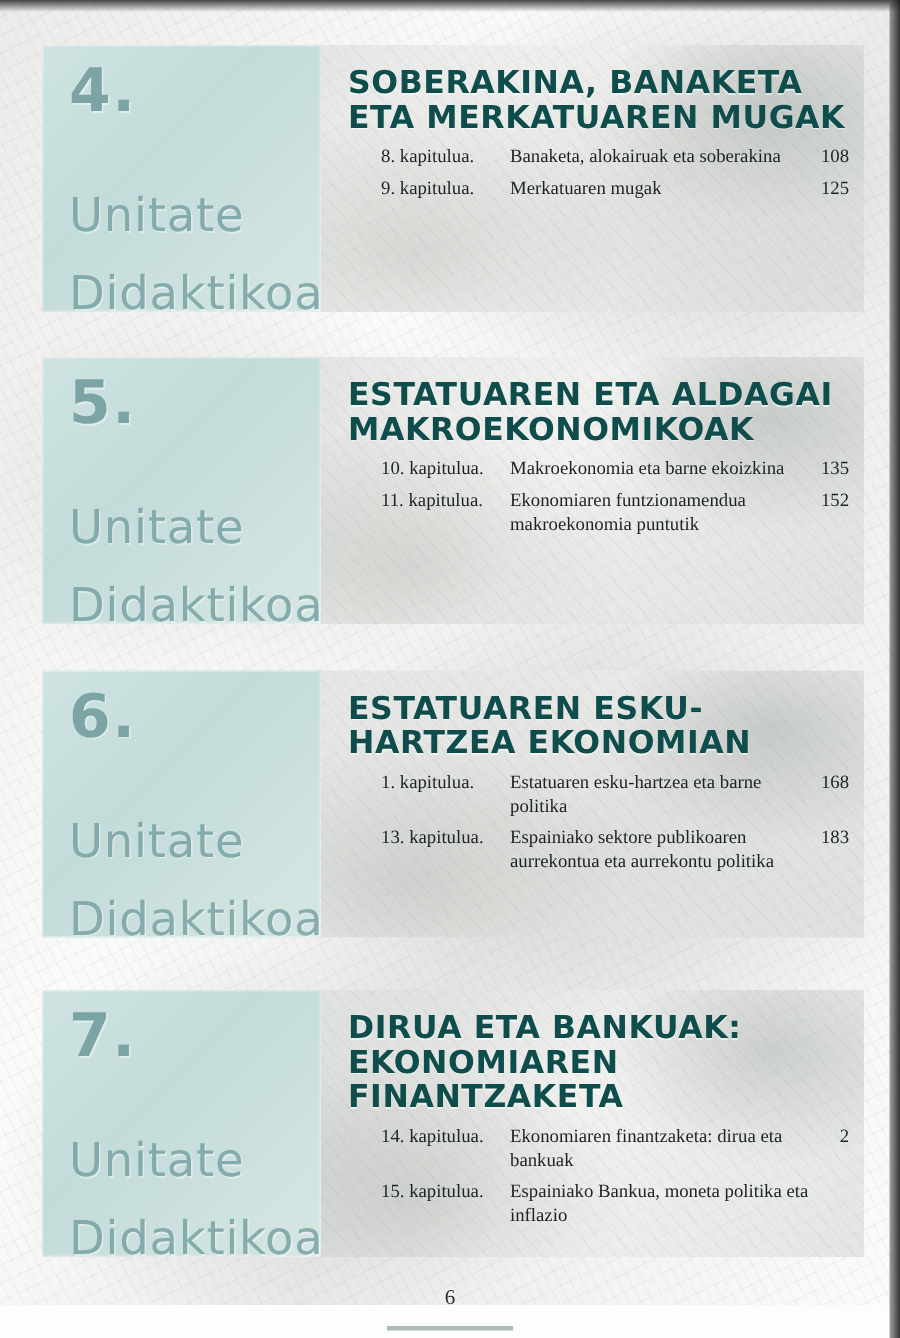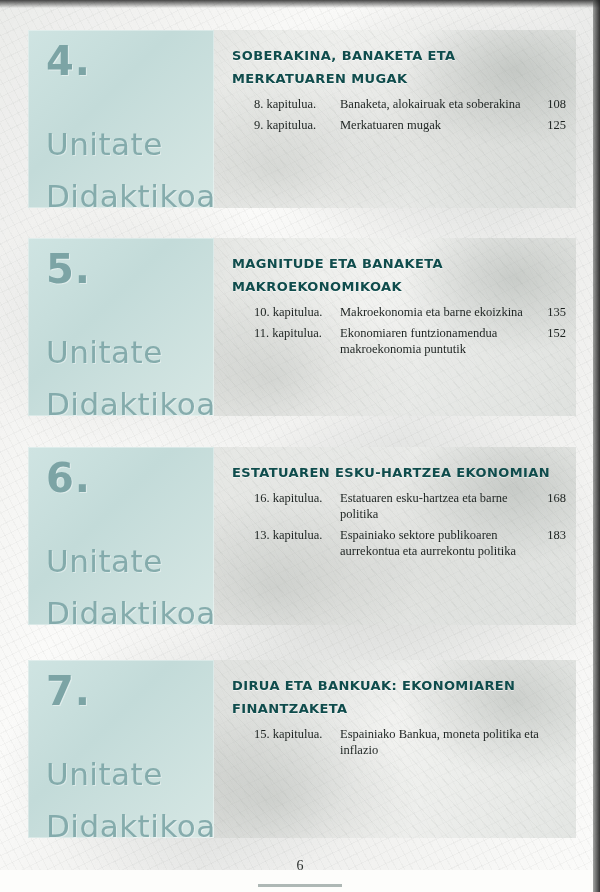--- a/index.html
+++ b/index.html
@@ -125,21 +125,21 @@
     background:
       radial-gradient(ellipse 160px 110px at 300px 40px, rgba(130,138,132,0.30), rgba(255,255,255,0) 70%),
       radial-gradient(ellipse 200px 130px at 60px 140px, rgba(140,146,140,0.26), rgba(255,255,255,0) 72%),
       repeating-linear-gradient(47deg, rgba(110,118,112,0.06) 0px, rgba(110,118,112,0.06) 1px, rgba(255,255,255,0) 1px, rgba(255,255,255,0) 9px);
     pointer-events: none;
   }
   .unit-title {
     position: relative;
     font-family: "DejaVu Sans", sans-serif;
     font-weight: bold;
-    font-size: 13px;
+    font-size: 21px;
     line-height: 23px;
     color: #0f4c4c;
     letter-spacing: 0.4px;
     text-shadow: 0 1px 0 rgba(255,255,255,0.55);
     margin: 0 0 6px 0;
     max-width: 360px;
   }
   .chapters {
     position: relative;
     margin-top: 4px;
@@ -219,21 +219,21 @@
   </div>
 
   <div class="unit-block" style="top:238px;">
     <div class="unit-tag">
       <div class="num">5.</div>
       <div class="word w1">Unitate</div>
       <div class="word w2">Didaktikoa</div>
     </div>
     <div class="unit-body">
       <div class="banknote-tint"></div>
-      <h2 class="unit-title">MAGNITUDE ETA BANAKETA MAKROEKONOMIKOAK</h2>
+      <h2 class="unit-title">ESTATUAREN ETA ALDAGAI MAKROEKONOMIKOAK</h2>
       <div class="chapters">
         <div class="chapter">
           <span class="ch-label">10. kapitulua.</span>
           <span class="ch-text">Makroekonomia eta barne ekoizkina</span>
           <span class="ch-page">135</span>
         </div>
         <div class="chapter">
           <span class="ch-label">11. kapitulua.</span>
           <span class="ch-text">Ekonomiaren funtzionamendua makroekonomia puntutik</span>
           <span class="ch-page">152</span>
@@ -246,21 +246,21 @@
     <div class="unit-tag">
       <div class="num">6.</div>
       <div class="word w1">Unitate</div>
       <div class="word w2">Didaktikoa</div>
     </div>
     <div class="unit-body">
       <div class="banknote-tint"></div>
       <h2 class="unit-title">ESTATUAREN ESKU-HARTZEA EKONOMIAN</h2>
       <div class="chapters">
         <div class="chapter">
-          <span class="ch-label">16. kapitulua.</span>
+          <span class="ch-label">1. kapitulua.</span>
           <span class="ch-text">Estatuaren esku-hartzea eta barne politika</span>
           <span class="ch-page">168</span>
         </div>
         <div class="chapter">
           <span class="ch-label">13. kapitulua.</span>
           <span class="ch-text">Espainiako sektore publikoaren aurrekontua eta aurrekontu politika</span>
           <span class="ch-page">183</span>
         </div>
       </div>
     </div>
@@ -270,20 +270,25 @@
     <div class="unit-tag">
       <div class="num">7.</div>
       <div class="word w1">Unitate</div>
       <div class="word w2">Didaktikoa</div>
     </div>
     <div class="unit-body">
       <div class="banknote-tint"></div>
       <h2 class="unit-title">DIRUA ETA BANKUAK: EKONOMIAREN FINANTZAKETA</h2>
       <div class="chapters">
         <div class="chapter">
+          <span class="ch-label">14. kapitulua.</span>
+          <span class="ch-text">Ekonomiaren finantzaketa: dirua eta bankuak</span>
+          <span class="ch-page">2</span>
+        </div>
+        <div class="chapter">
           <span class="ch-label">15. kapitulua.</span>
           <span class="ch-text">Espainiako Bankua, moneta politika eta inflazio</span>
           <span class="ch-page"></span>
         </div>
       </div>
     </div>
   </div>
 
   <div class="folio">6</div>
   <div class="folio-rule"></div>

